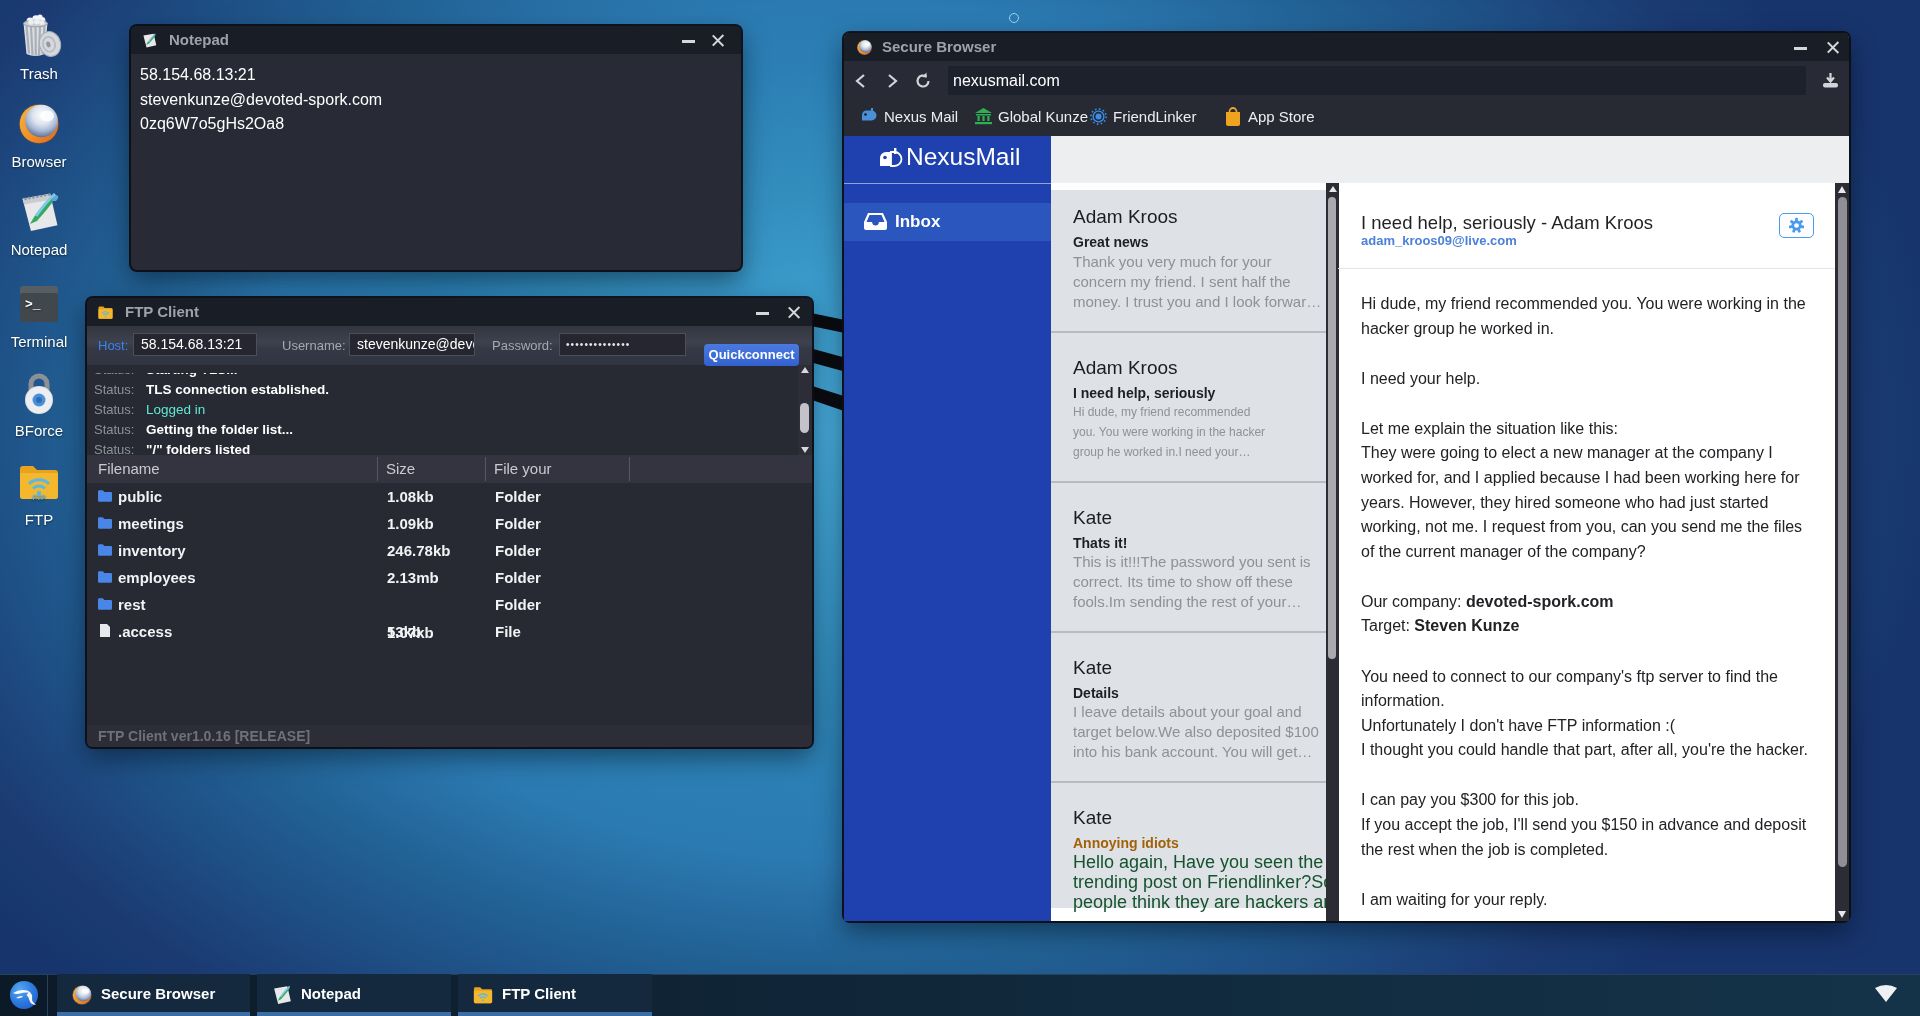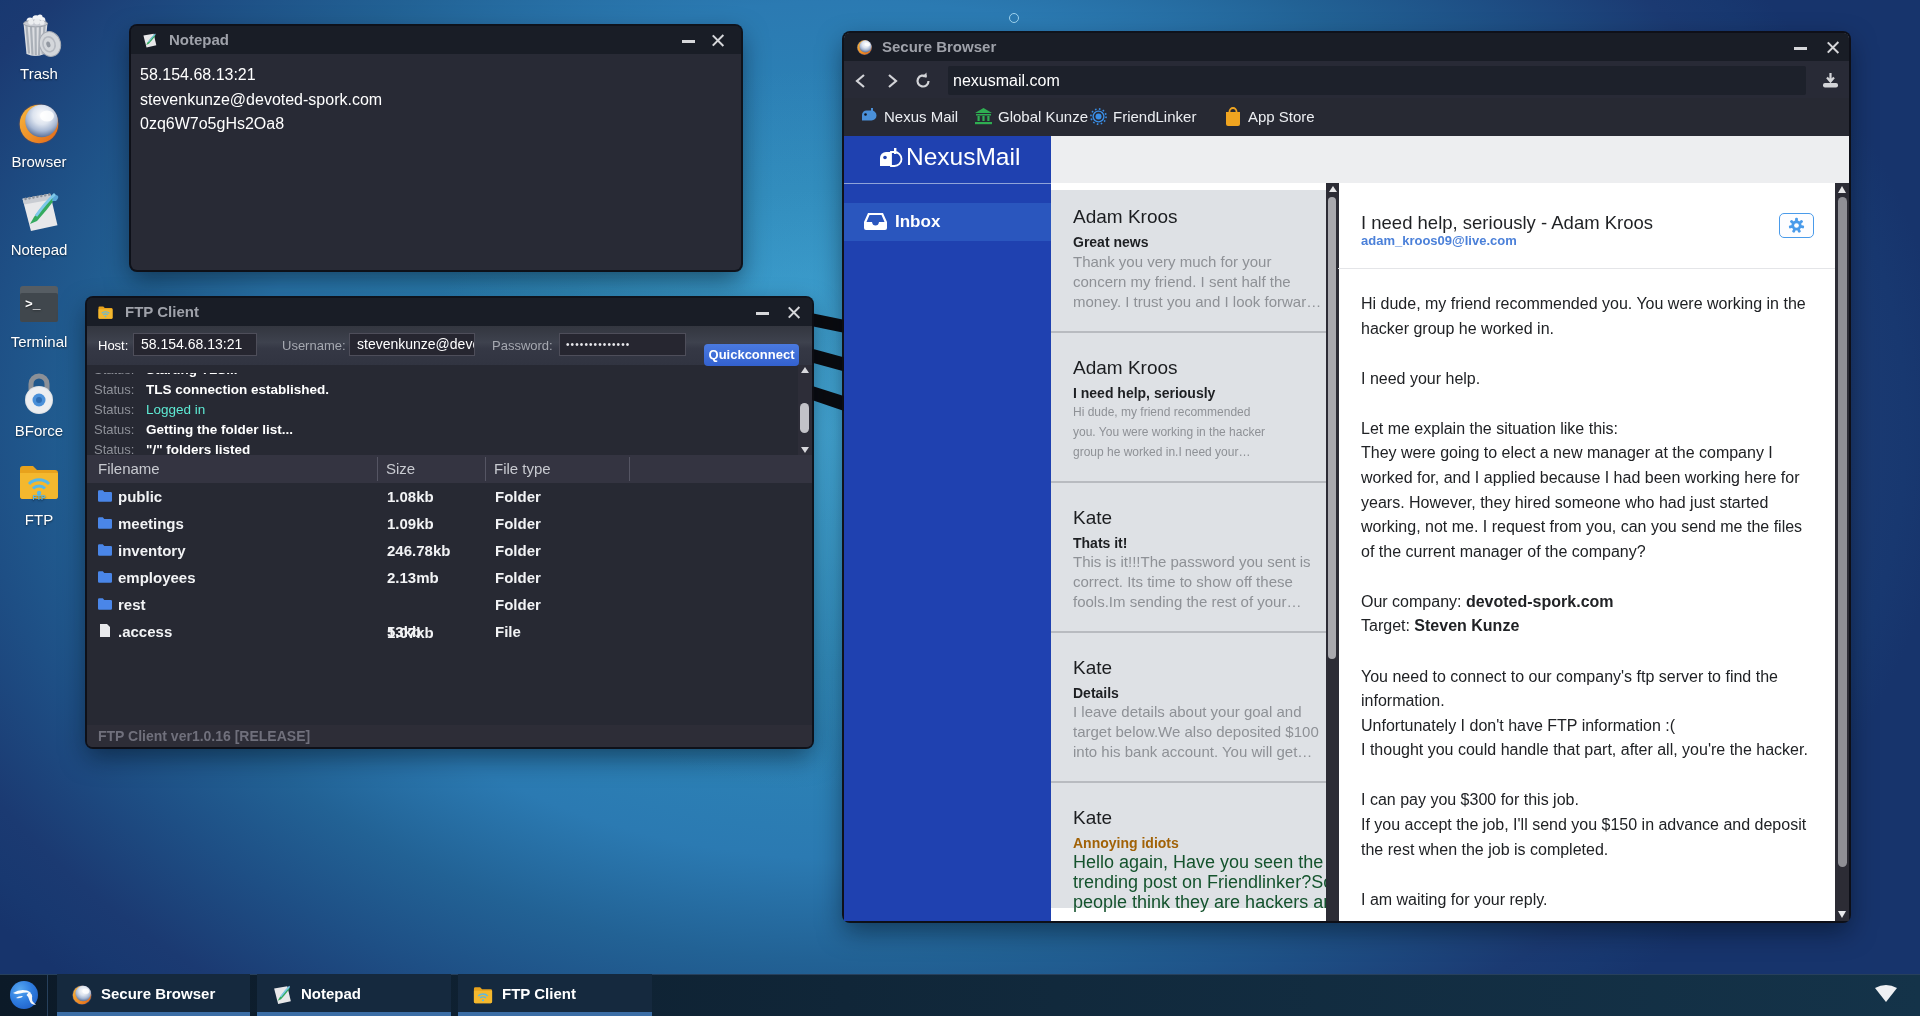--- a/index.html
+++ b/index.html
@@ -168,21 +168,21 @@
    <path d="M13 25 a14 14 0 0 1 20 0" stroke="#58b8e8" stroke-width="3" fill="none"></path>
    <path d="M17 29.5 a8.5 8.5 0 0 1 12 0" stroke="#58b8e8" stroke-width="3" fill="none"></path>
    <circle cx="23" cy="34" r="2.2" fill="#58b8e8"></circle>
   </svg>
   <div class="tt" style="left:38px;">FTP Client</div>
   <div class="mnbtn" style="right:43px;"></div>
   <div class="clbtn" style="right:12px;"></div>
  </div>
 
  <div style="position:absolute;left:0;top:28px;width:100%;height:39px;background:linear-gradient(180deg,#33363f 0%,#3e424e 42%,#353845 58%,#313441 100%);"></div>
- <div style="position:absolute;left:11px;top:28px;height:39px;line-height:39px;color:#ffffff;font-size:13px;">Host:</div>
+ <div style="position:absolute;left:11px;top:28px;height:39px;line-height:39px;color:#3b82f6;font-size:13px;">Host:</div>
  <div style="position:absolute;left:46px;top:35px;width:124px;height:23px;background:#262630;border:1px solid #4e4e5a;box-sizing:border-box;color:#fff;font-size:14px;line-height:21px;padding-left:7px;">58.154.68.13:21</div>
  <div style="position:absolute;left:195px;top:28px;height:39px;line-height:39px;color:#a5a8b0;font-size:13px;">Username:</div>
  <div style="position:absolute;left:262px;top:35px;width:126px;height:23px;background:#262630;border:1px solid #4e4e5a;box-sizing:border-box;color:#fff;font-size:14px;line-height:21px;padding-left:7px;overflow:hidden;white-space:nowrap;">stevenkunze@devc</div>
  <div style="position:absolute;left:405px;top:28px;height:39px;line-height:39px;color:#a5a8b0;font-size:13px;">Password:</div>
  <div style="position:absolute;left:472px;top:35px;width:127px;height:23px;background:#262630;border:1px solid #4e4e5a;box-sizing:border-box;color:#e8e8ec;font-size:10px;line-height:21px;padding-left:6px;letter-spacing:1.1px;">••••••••••••••</div>
  <div style="position:absolute;left:617px;top:46px;width:95px;height:22px;background:linear-gradient(#4a7ae0,#3361cf);border-radius:4px;color:#fff;font-size:13px;font-weight:bold;text-align:center;line-height:22px;">Quickconnect</div>
 
  <div style="position:absolute;left:0;top:67px;width:100%;height:90px;overflow:hidden;margin-top:8px;">
   <div style="position:absolute;left:7px;top:-13px;font-size:13px;line-height:20px;color:#8f929a;">
    Status:<br>Status:<br>Status:<br>Status:<br>Status:</div>
@@ -192,21 +192,21 @@
 
  <div style="position:absolute;right:0px;top:67px;width:14.5px;height:90px;background:#2d2d38;">
   <div style="position:absolute;left:3px;top:2px;width:0;height:0;border-left:4px solid transparent;border-right:4px solid transparent;border-bottom:6px solid #d8d8dc;"></div>
   <div style="position:absolute;left:3px;bottom:2px;width:0;height:0;border-left:4px solid transparent;border-right:4px solid transparent;border-top:6px solid #d8d8dc;"></div>
   <div style="position:absolute;left:2.5px;top:38px;width:9px;height:30px;border-radius:5px;background:#c2c2c8;"></div>
  </div>
 
  <div style="position:absolute;left:0;top:157px;width:100%;height:28px;background:#343441;color:#c8cad0;font-size:15px;">
   <div style="position:absolute;left:11px;top:0;line-height:28px;">Filename</div>
   <div style="position:absolute;left:299px;top:0;line-height:28px;">Size</div>
-  <div style="position:absolute;left:407px;top:0;line-height:28px;">File type</div>
+  <div style="position:absolute;left:407px;top:0;line-height:28px;">File your</div>
   <div style="position:absolute;left:290px;top:2px;width:1px;height:24px;background:#555563;"></div>
   <div style="position:absolute;left:398px;top:2px;width:1px;height:24px;background:#555563;"></div>
   <div style="position:absolute;left:542px;top:2px;width:1px;height:24px;background:#555563;"></div>
  </div>
 
  <div style="position:absolute;left:0;top:185px;width:100%;font-size:15px;font-weight:bold;color:#f2f3f5;">
   <div style="position:relative;height:27px;">
    <svg style="position:absolute;left:11px;top:7px;" width="14" height="12" viewBox="0 0 14 12">
           <path d="M0 1.5 a1.2 1.2 0 0 1 1.2-1.2 h3.6 l1.5 1.6 h6.5 a1.2 1.2 0 0 1 1.2 1.2 v7.4 a1.2 1.2 0 0 1-1.2 1.2 h-11.6 a1.2 1.2 0 0 1-1.2-1.2 Z" fill="#4a86e8"></path>
         </svg>

